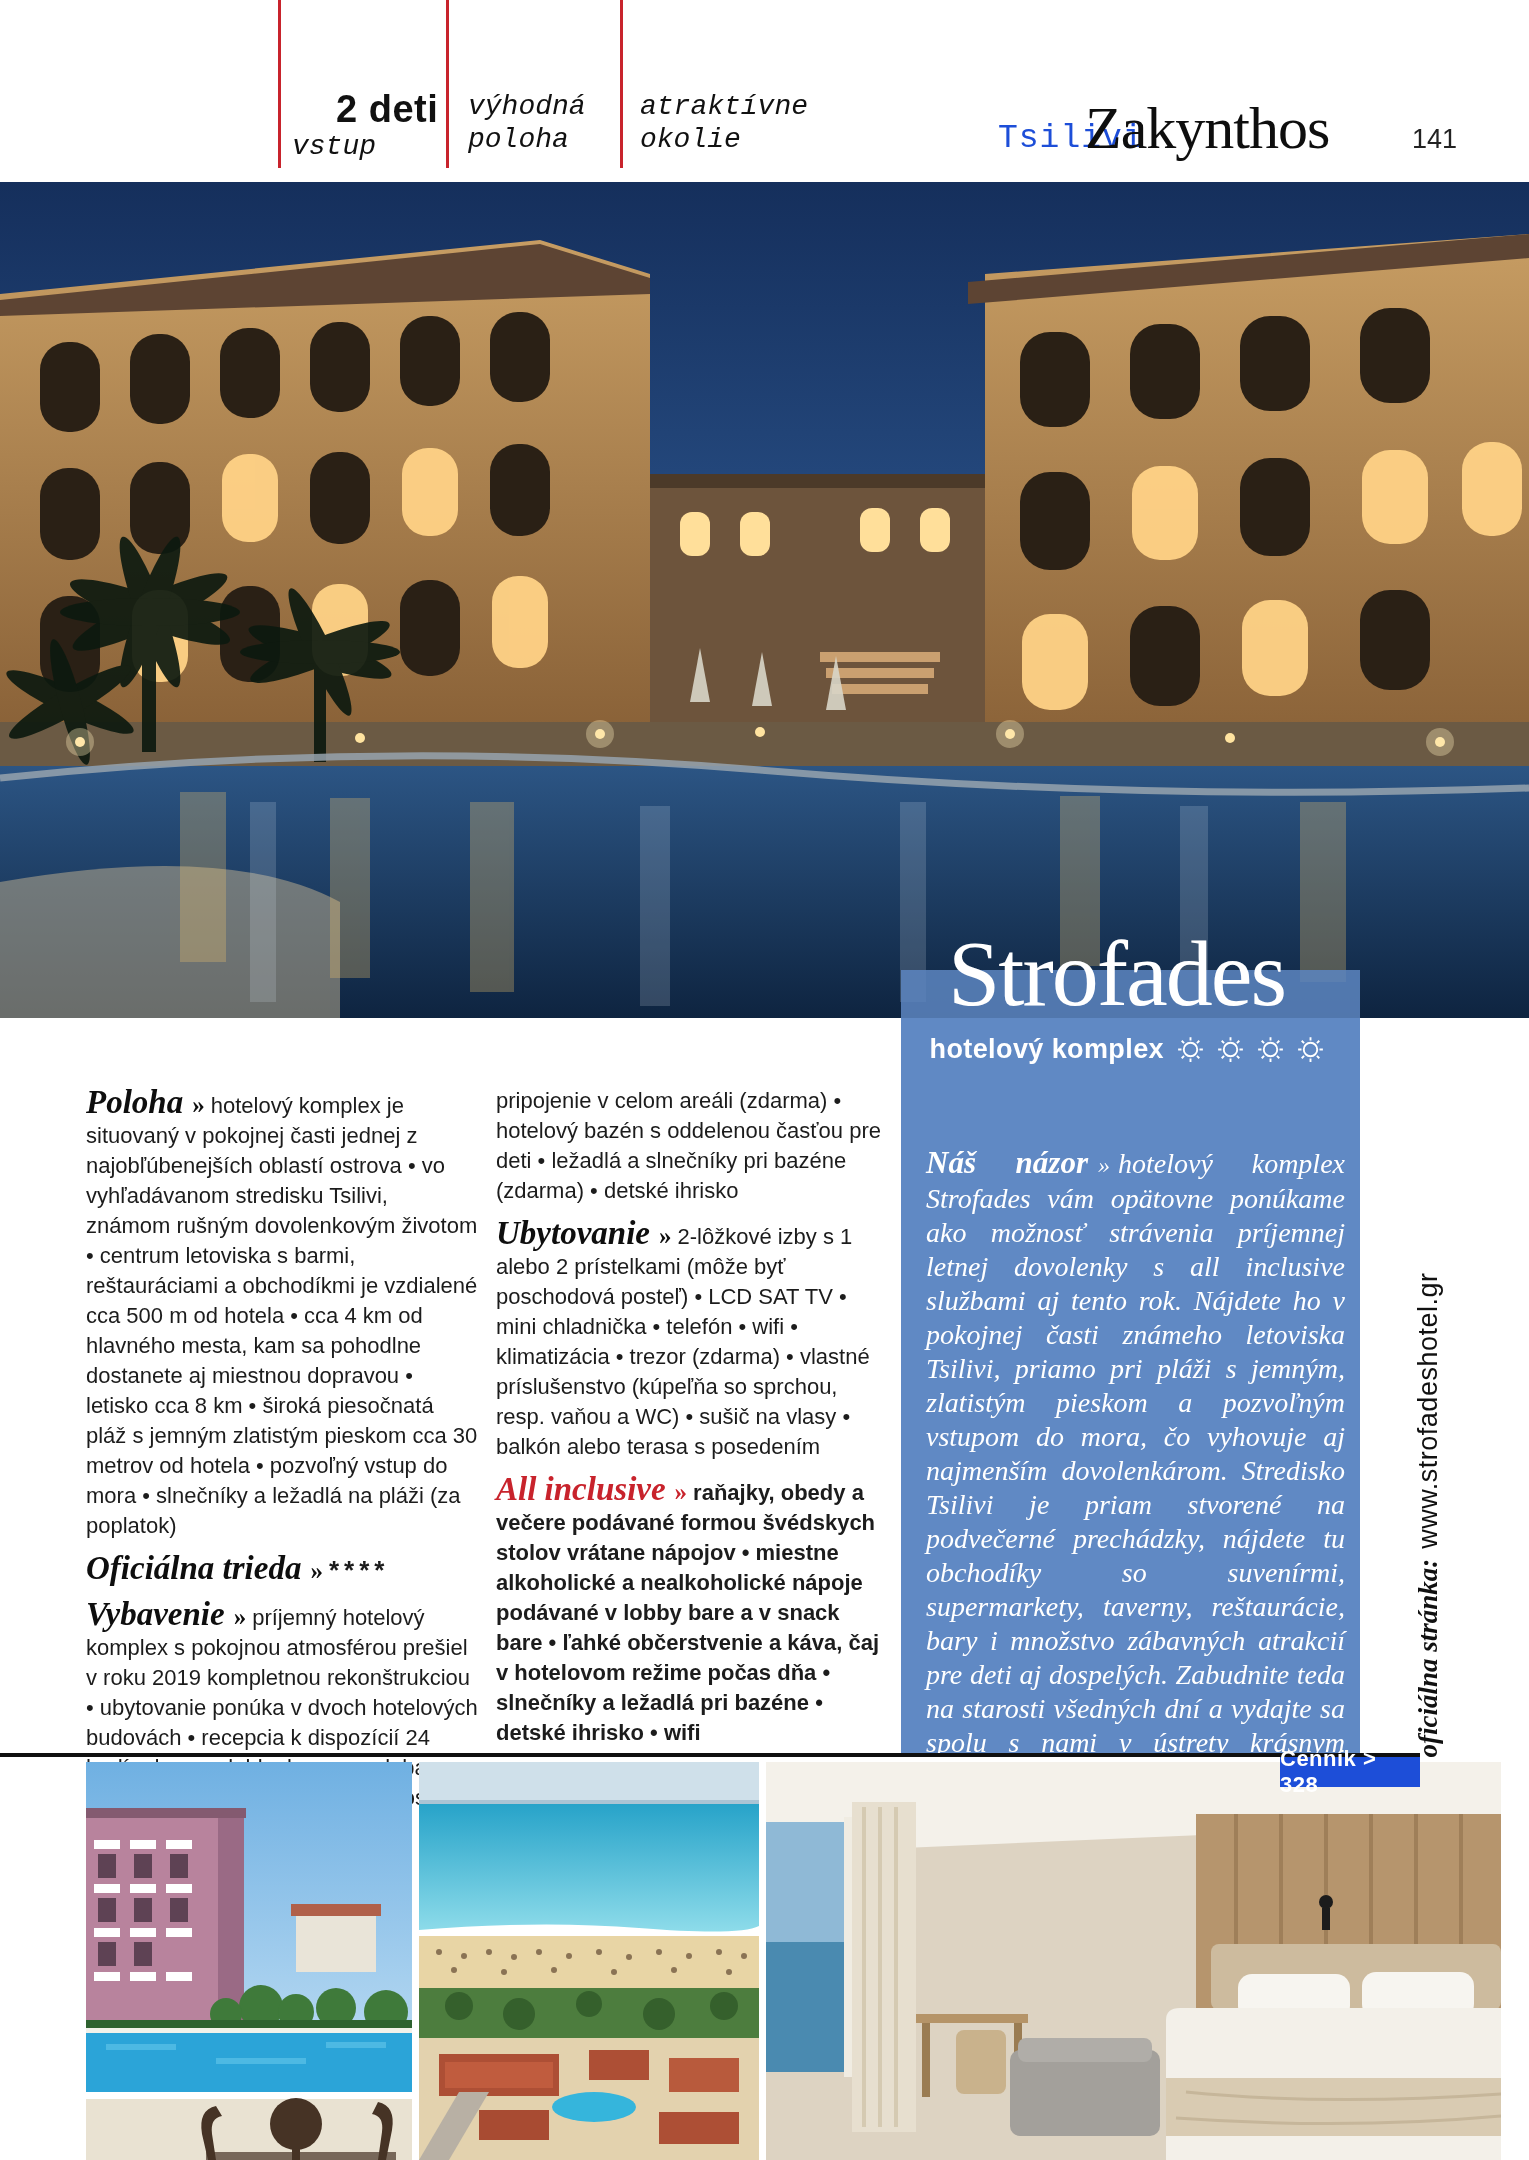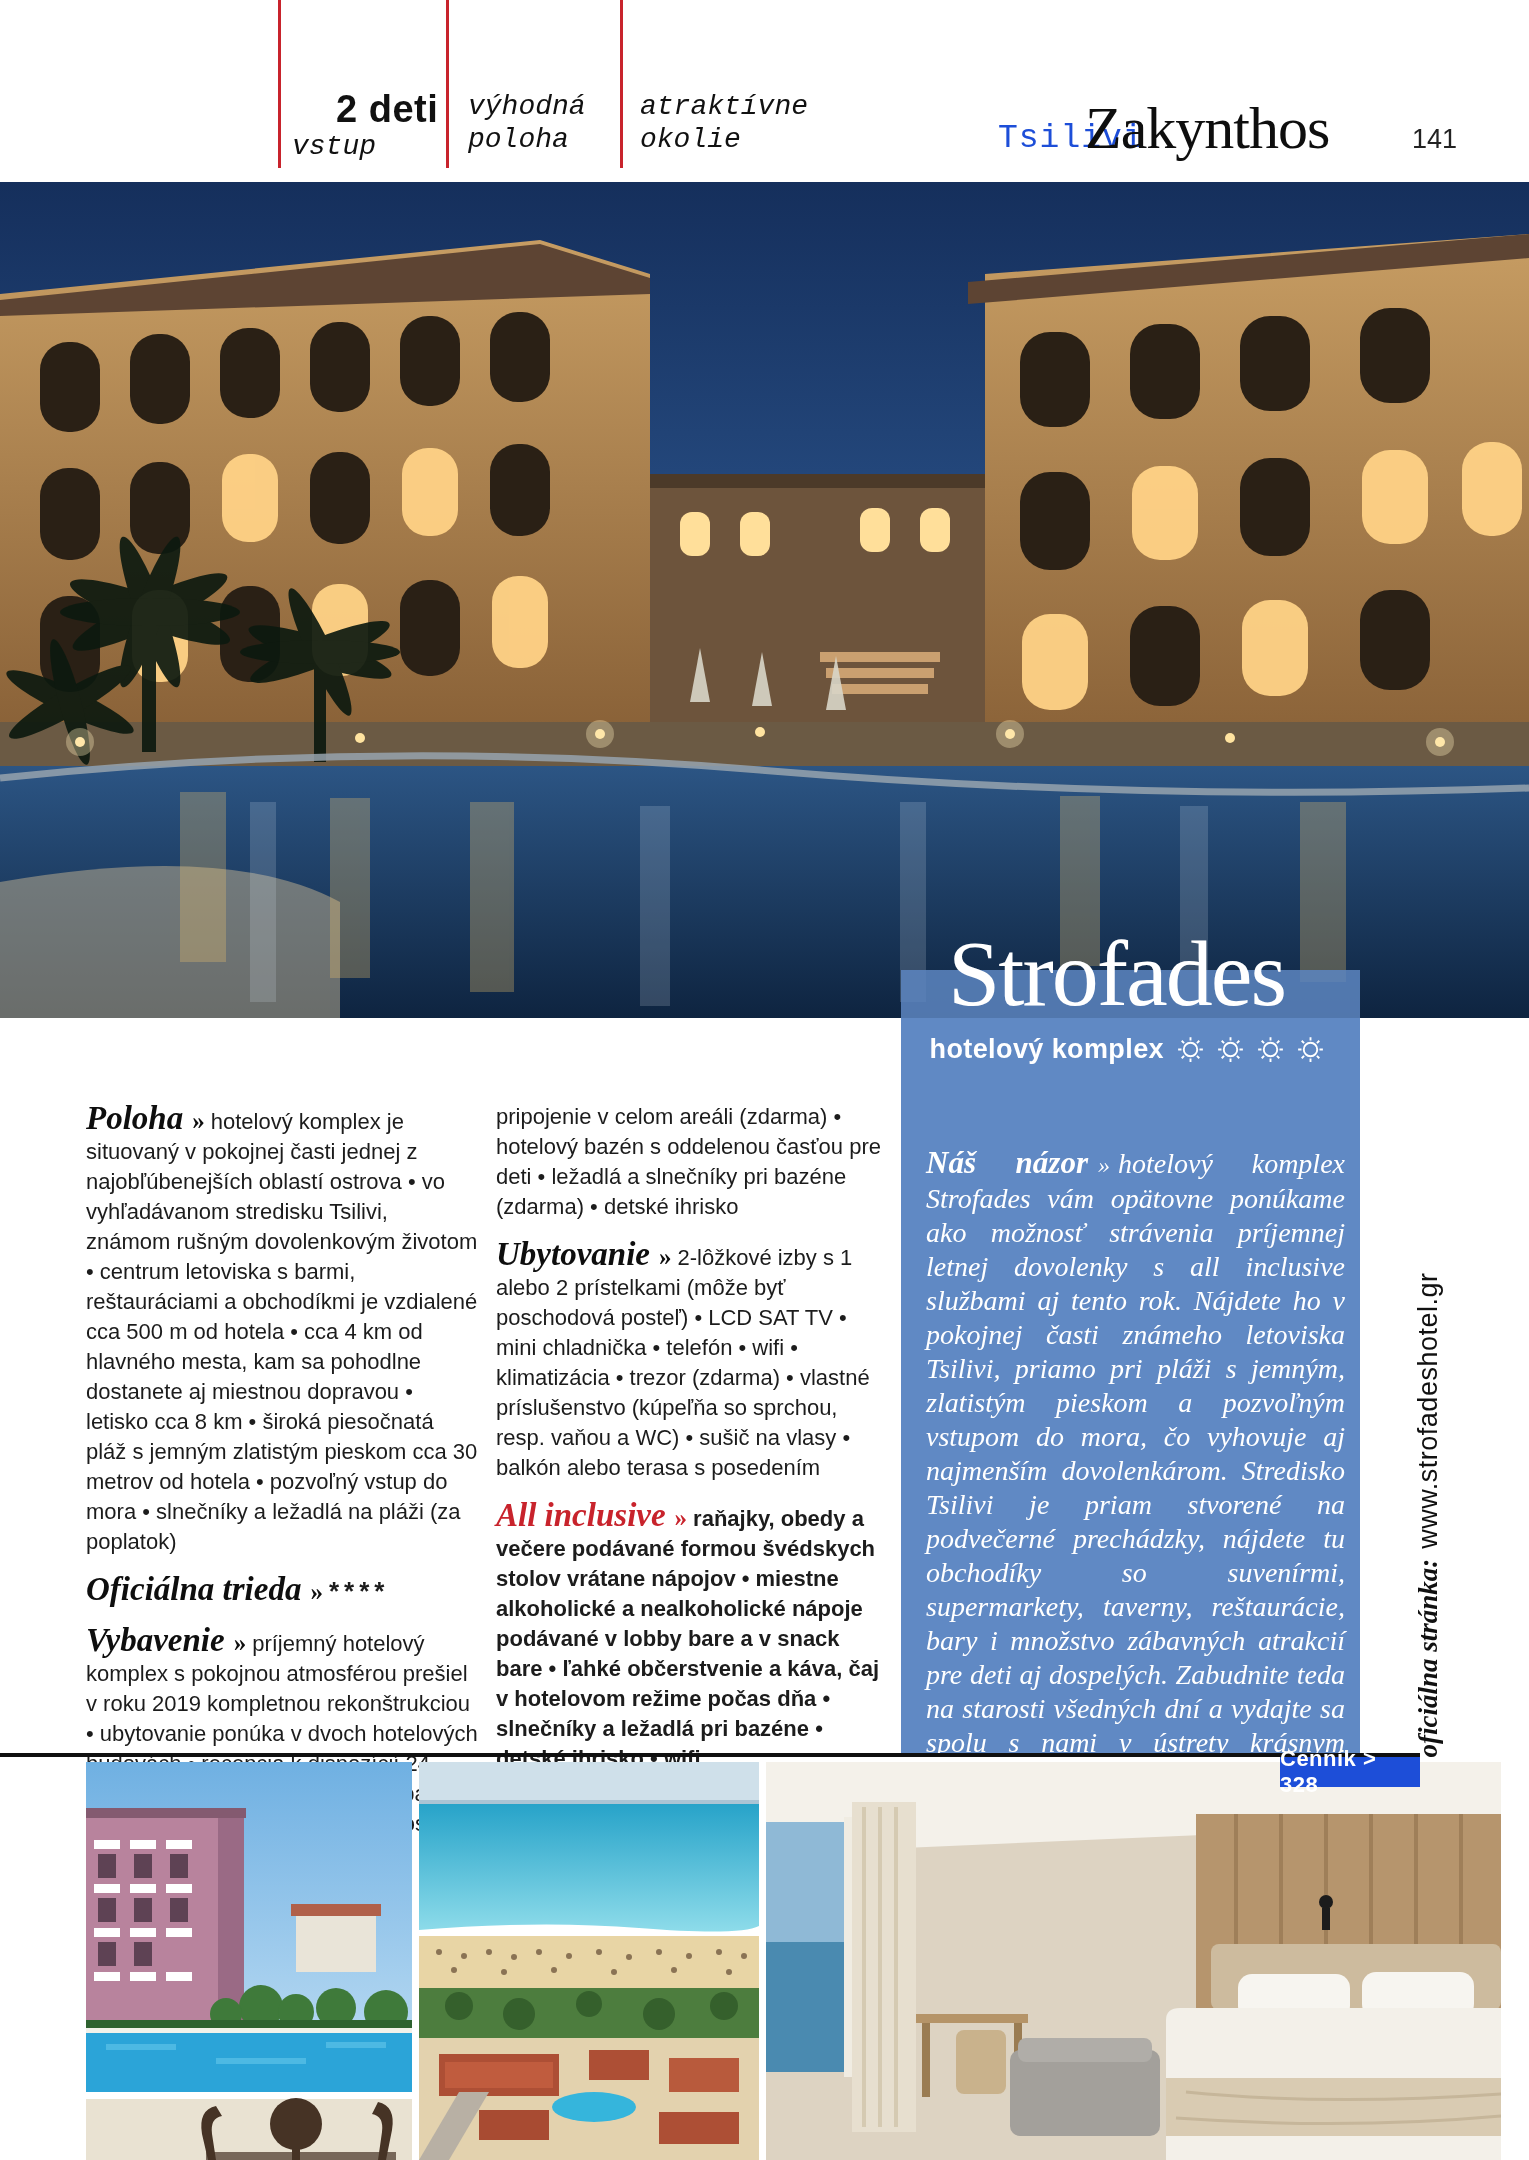--- a/index.html
+++ b/index.html
@@ -36,21 +36,21 @@
   .opinion { position:absolute; top:128px; left:25px; right:15px;
              font-family:"Liberation Serif", serif; font-style:italic; font-size:28px; line-height:34px;
              color:#ffffff; text-align:justify; }
   .opinion .op-h { font-weight:bold; font-size:31px; }
   .opinion .op-marker { font-size:24px; margin:0 8px 0 10px; }
 
   
   .col { position:absolute; top:1086px; font-size:22px; line-height:30px; color:#1c1c1c; }
   #col-left { left:86px;  width:392px; }
   #col-mid  { left:496px; width:392px; }
-  .col p { margin:16px 0 11px 0; }
+  .col p { margin:0 0 11px 0; }
   .h-serif  { font-family:"Liberation Serif", serif; font-style:italic; font-weight:bold; font-size:33px; line-height:1; color:#0e0e0e; }
   .h-marker { font-family:"Liberation Serif", serif; font-weight:bold; font-size:25px; margin:0 6px 0 9px; color:#0e0e0e; }
   .red      { color:#c8232c; }
   .bold-body{ font-weight:bold; }
   .stars    { font-size:26px; font-weight:bold; letter-spacing:5px; }
 
   
   .site-vert { position:absolute; left:1178px; top:1493px; width:500px; height:44px;
                transform:rotate(-90deg); display:flex; align-items:center; justify-content:center; gap:10px; }
   .site-label { font-family:"Liberation Serif", serif; font-style:italic; font-weight:bold; font-size:27px; color:#111; }

